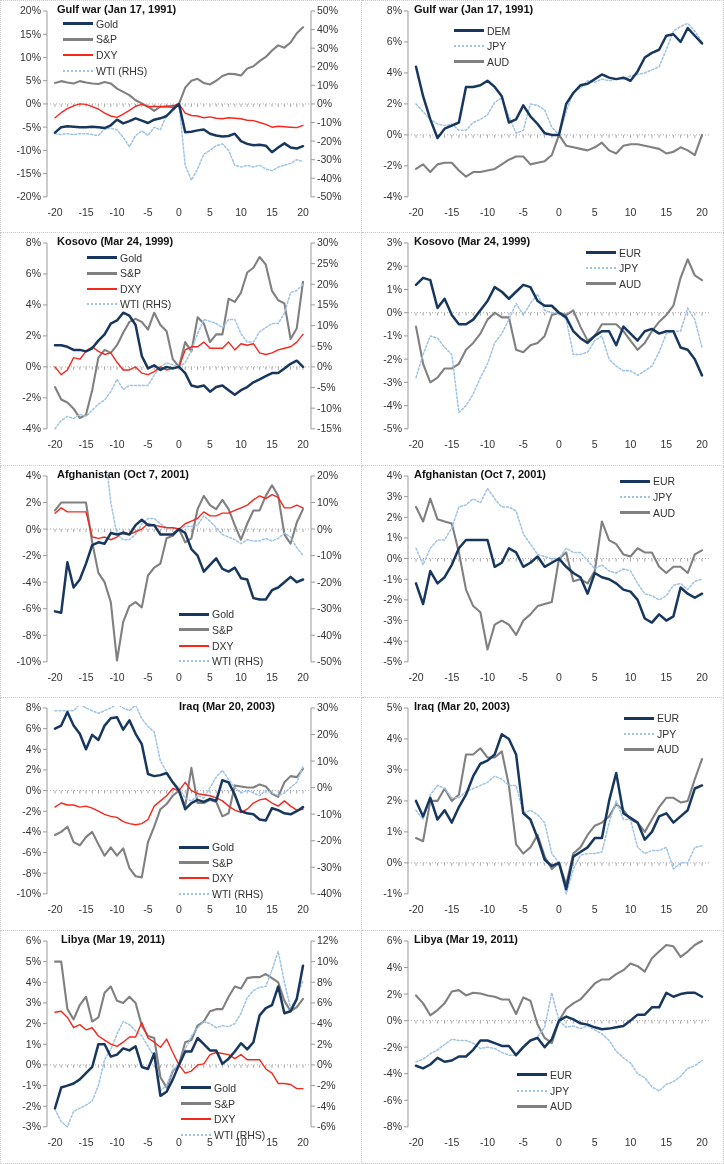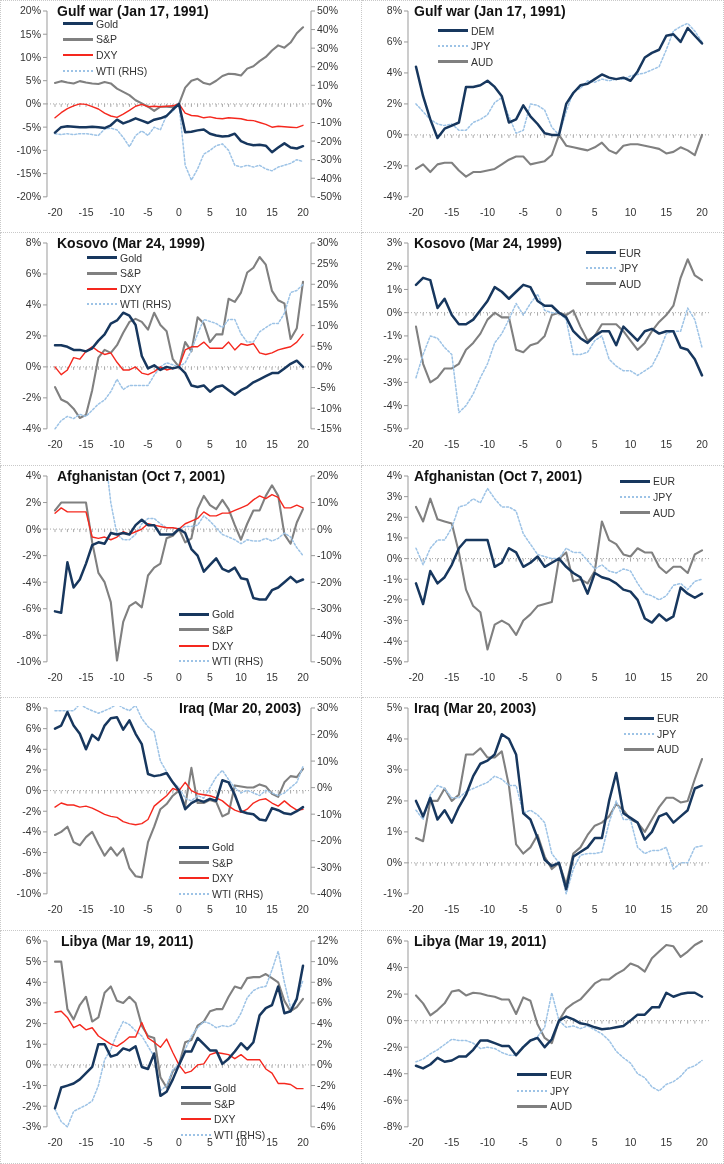--- a/index.html
+++ b/index.html
@@ -8,21 +8,21 @@
     display:grid;
     grid-template-columns:362px 362px;
     grid-template-rows:repeat(5,232.8px);
     width:724px;height:1164px;background:#ffffff;
   }
   .panel{position:relative;box-sizing:border-box;
     border-right:1px dotted #c9c9c9;border-bottom:1px dotted #c9c9c9;overflow:hidden;}
   .panel.col0{border-left:1px dotted #c9c9c9;}
   .panel.row0{border-top:1px dotted #c9c9c9;}
   .panel svg{position:absolute;left:0;top:0;}
-  .chart-title{position:absolute;top:2px;font-size:14px;font-weight:bold;color:#111;white-space:nowrap;letter-spacing:0;}
+  .chart-title{position:absolute;top:2px;font-size:11px;font-weight:bold;color:#111;white-space:nowrap;letter-spacing:0;}
   .legend{position:absolute;z-index:3;}
   .legend-item{display:flex;align-items:center;height:15.6px;font-size:10.5px;color:#333;white-space:nowrap;}
   .sw{display:inline-block;width:30px;height:0;margin-right:3px;}
   .sw-navy{border-top:3px solid #17375E;}
   .sw-gray{border-top:3px solid #808080;}
   .sw-red{border-top:2px solid #F5281E;}
   .sw-lightblue{border-top:2px dotted #9DC3E6;}
   text{font-family:"Liberation Sans","DejaVu Sans",sans-serif;}
 </style>
 </head>
@@ -229,21 +229,21 @@
         <text x="268.5" y="215" text-anchor="middle" font-size="10.5" fill="#333333">10</text>
         <text x="304.25" y="215" text-anchor="middle" font-size="10.5" fill="#333333">15</text>
         <text x="340" y="215" text-anchor="middle" font-size="10.5" fill="#333333">20</text>
         <g clip-path="url(#clip-gulf-right)">
           <path d="M54.0 168.1 L61.1 163.5 L68.3 171.2 L75.5 163.5 L82.6 161.9 L89.8 161.9 L96.9 169.7 L104.0 175.8 L111.2 171.2 L118.4 171.2 L125.5 169.7 L132.7 168.1 L139.8 163.5 L146.9 158.8 L154.1 155.7 L161.3 155.7 L168.4 163.5 L175.6 161.9 L182.7 160.3 L189.8 154.2 L197.0 134.0 L204.2 144.8 L211.3 146.4 L218.4 148.0 L225.6 149.5 L232.8 146.4 L239.9 141.8 L247.1 149.5 L254.2 152.6 L261.4 144.8 L268.5 143.3 L275.6 143.3 L282.8 144.8 L289.9 146.4 L297.1 148.0 L304.3 152.6 L311.4 151.0 L318.6 146.4 L325.7 149.5 L332.8 154.2 L340.0 134.0" fill="none" stroke="#808080" stroke-width="2.1" stroke-linejoin="round" stroke-linecap="round"></path>
           <path d="M54.0 103.0 L61.1 110.8 L68.3 118.5 L75.5 123.1 L82.6 124.7 L89.8 123.1 L96.9 129.4 L104.0 129.4 L111.2 121.6 L118.4 118.5 L125.5 113.9 L132.7 101.5 L139.8 96.8 L146.9 115.4 L154.1 132.4 L161.3 129.4 L168.4 103.0 L175.6 104.5 L182.7 109.2 L189.8 126.3 L197.0 134.0 L204.2 110.8 L211.3 90.6 L218.4 87.5 L225.6 79.8 L232.8 81.3 L239.9 78.2 L247.1 79.8 L254.2 78.2 L261.4 78.2 L268.5 75.1 L275.6 73.5 L282.8 72.0 L289.9 68.9 L297.1 65.8 L304.3 48.8 L311.4 30.1 L318.6 25.5 L325.7 22.4 L332.8 30.1 L340.0 41.0" fill="none" stroke="#9DC3E6" stroke-width="1.5" stroke-linejoin="round" stroke-linecap="round" stroke-dasharray="2 2"></path>
           <path d="M54.0 65.8 L61.1 95.3 L68.3 118.5 L75.5 137.1 L82.6 127.8 L89.8 124.7 L96.9 121.6 L104.0 86.0 L111.2 86.0 L118.4 84.4 L125.5 79.8 L132.7 86.0 L139.8 95.3 L146.9 121.6 L154.1 118.5 L161.3 104.5 L168.4 115.4 L175.6 123.1 L182.7 132.4 L189.8 134.0 L197.0 134.0 L204.2 103.0 L211.3 92.1 L218.4 84.4 L225.6 82.8 L232.8 78.2 L239.9 73.5 L247.1 76.7 L254.2 78.2 L261.4 76.7 L268.5 79.8 L275.6 70.5 L282.8 56.5 L289.9 51.9 L297.1 48.8 L304.3 34.8 L311.4 33.3 L318.6 41.0 L325.7 27.0 L332.8 34.8 L340.0 42.5" fill="none" stroke="#17375E" stroke-width="2.5" stroke-linejoin="round" stroke-linecap="round"></path>
         </g>
       </svg>
       <div class="chart-title" style="left: 52px;">Gulf war (Jan 17, 1991)</div>
-      <div class="legend" style="left: 76px; top: 22px;">
+      <div class="legend" style="left: 92px; top: 22px;">
         <div class="legend-item">
           <span class="sw sw-navy"></span>
           <span>DEM</span>
         </div>
         <div class="legend-item">
           <span class="sw sw-lightblue"></span>
           <span>JPY</span>
         </div>
         <div class="legend-item">
           <span class="sw sw-gray"></span>

